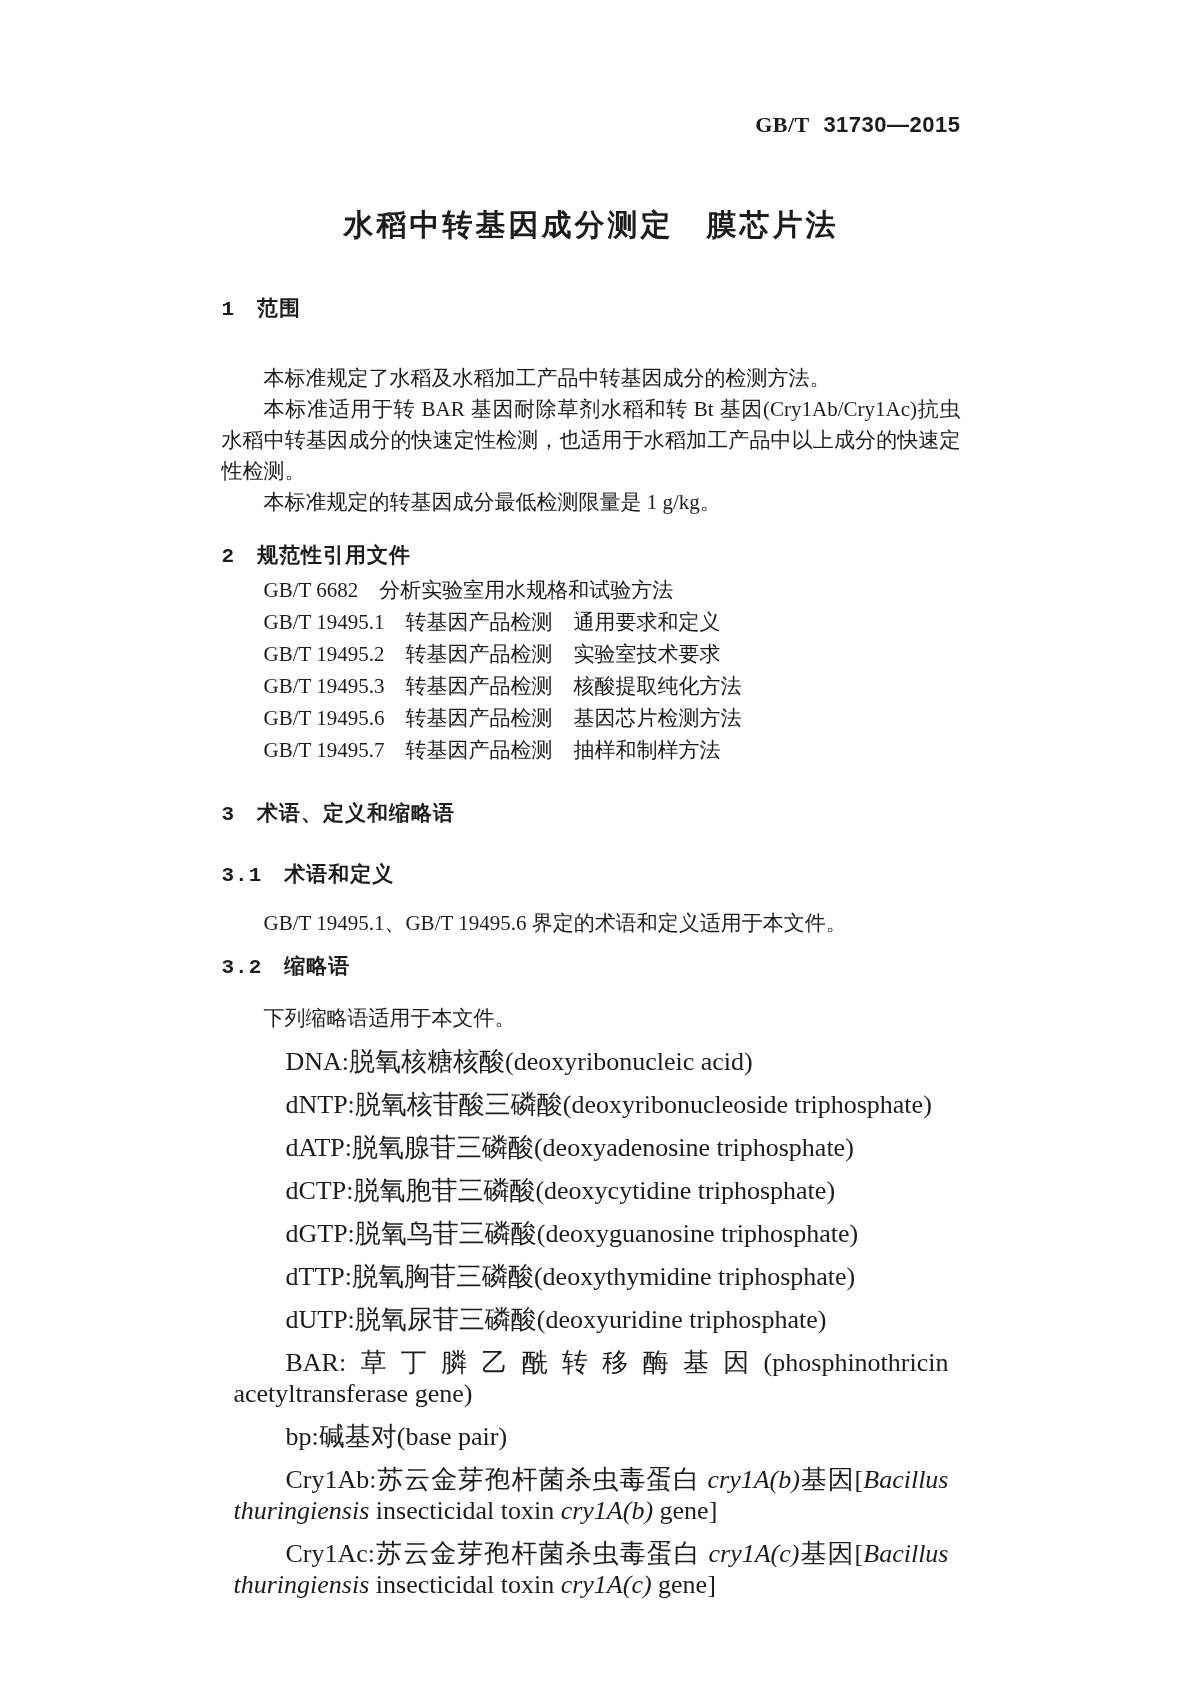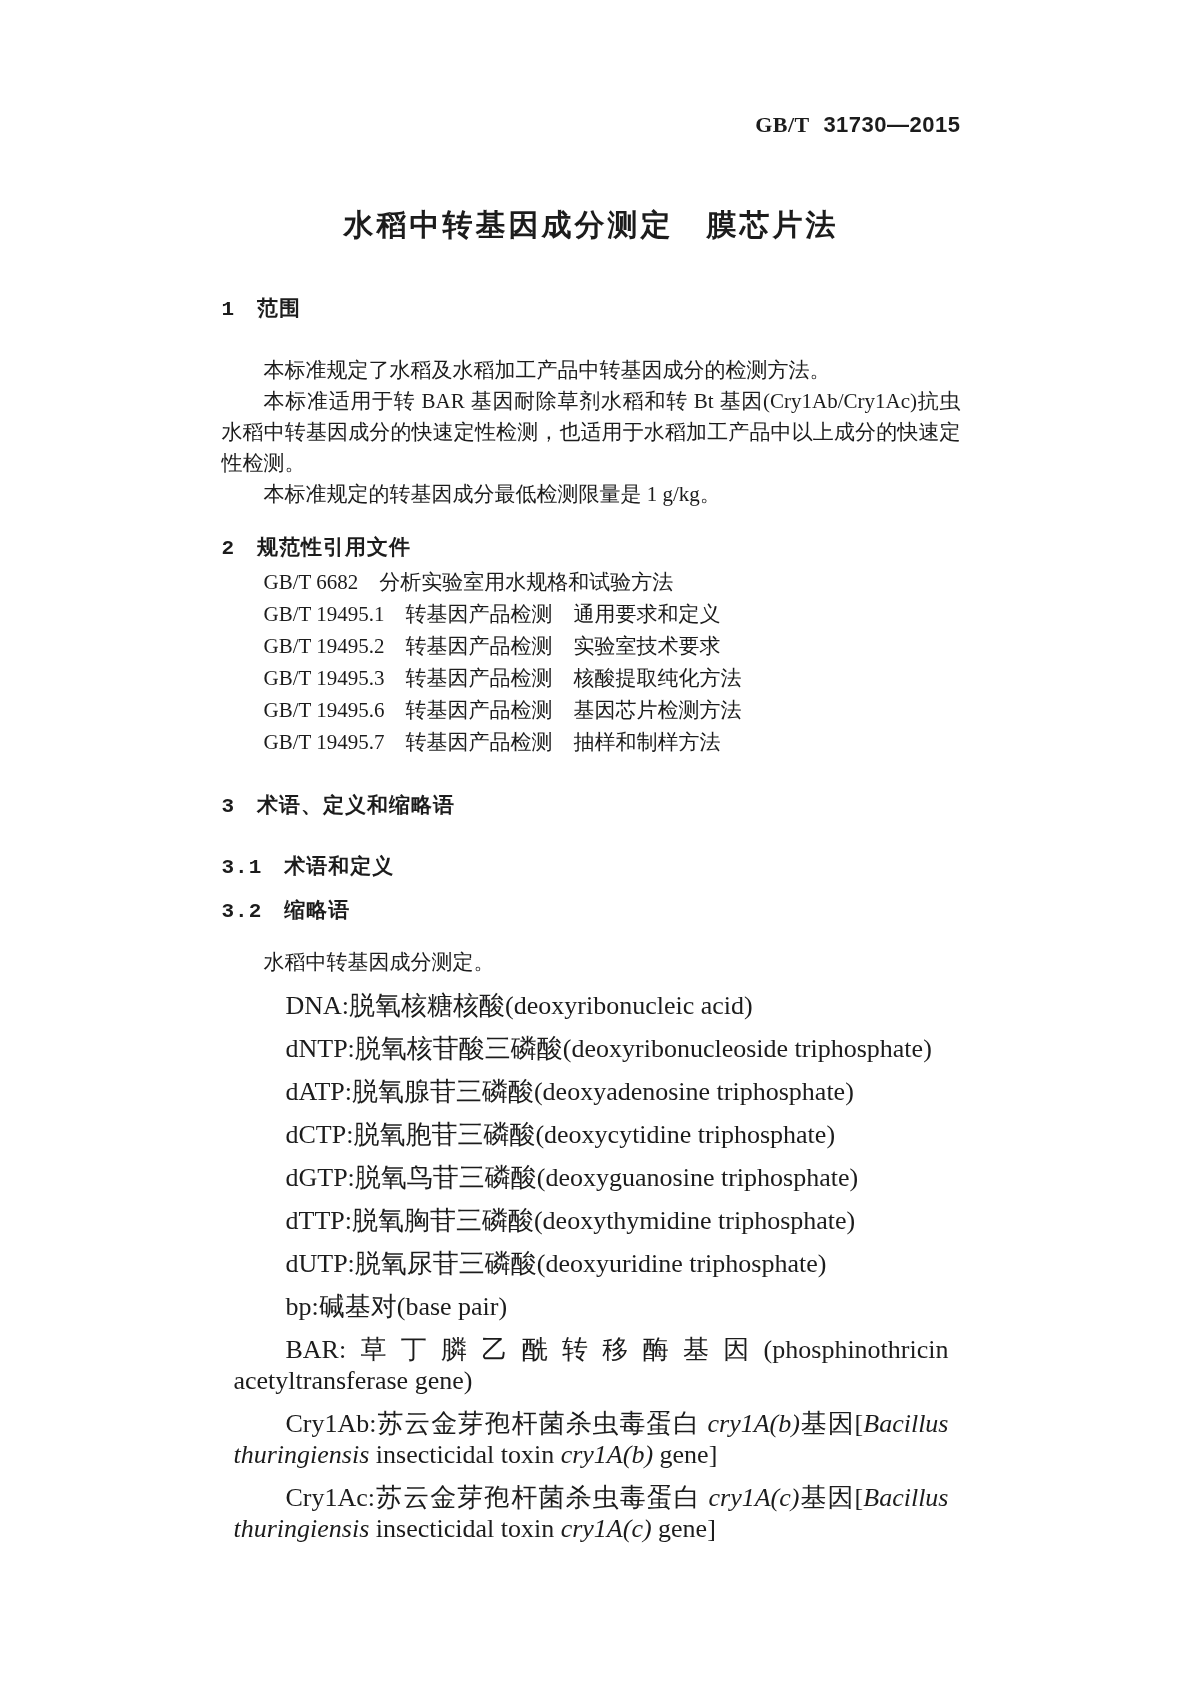--- a/index.html
+++ b/index.html
@@ -56,21 +56,21 @@
   .h-s3  { margin-top: 34px; }
   .h-s31 { margin-top: 31px; }
   .h-s32 { margin-top: 14px; }
   .body-p {
     margin: 0;
     font-size: 21px;
     line-height: 31px;
     text-align: justify;
     text-indent: 2em;
   }
-  .block-s1 { margin-top: 30px; }
+  .block-s1 { margin-top: 38px; }
   .p-s2-intro { margin-top: 34px; }
   .refs { margin-top: 2px; }
   .ref-line {
     margin: 0;
     font-size: 21px;
     line-height: 32px;
     text-indent: 2em;
     text-align: left;
     white-space: pre-wrap;
   }
@@ -124,35 +124,36 @@
     <p class="ref-line">GB/T 19495.2　转基因产品检测　实验室技术要求</p>
     <p class="ref-line">GB/T 19495.3　转基因产品检测　核酸提取纯化方法</p>
     <p class="ref-line">GB/T 19495.6　转基因产品检测　基因芯片检测方法</p>
     <p class="ref-line">GB/T 19495.7　转基因产品检测　抽样和制样方法</p>
   </div>
 
   <h2 class="sec-heading h-s3">3　术语、定义和缩略语</h2>
 
   <h3 class="sec-heading h-s31">3.1　术语和定义</h3>
 
+  <p class="body-p p-s31">GB/T 19495.1、GB/T 19495.6 界定的术语和定义适用于本文件。</p>
 
   <h3 class="sec-heading h-s32">3.2　缩略语</h3>
 
-  <p class="body-p p-s32-intro">水稻中转基因成分测定。</p>
+  <p class="body-p p-s32-intro">下列缩略语适用于本文件。</p>
 
   <div class="abbr">
     <p class="abbr-line">DNA:脱氧核糖核酸(deoxyribonucleic acid)</p>
     <p class="abbr-line">dNTP:脱氧核苷酸三磷酸(deoxyribonucleoside triphosphate)</p>
     <p class="abbr-line">dATP:脱氧腺苷三磷酸(deoxyadenosine triphosphate)</p>
     <p class="abbr-line">dCTP:脱氧胞苷三磷酸(deoxycytidine triphosphate)</p>
     <p class="abbr-line">dGTP:脱氧鸟苷三磷酸(deoxyguanosine triphosphate)</p>
     <p class="abbr-line">dTTP:脱氧胸苷三磷酸(deoxythymidine triphosphate)</p>
     <p class="abbr-line">dUTP:脱氧尿苷三磷酸(deoxyuridine triphosphate)</p>
+    <p class="abbr-line">BAR:草丁膦乙酰转移酶基因(phosphinothricin acetyltransferase gene)</p>
     <p class="abbr-line">bp:碱基对(base pair)</p>
-    <p class="abbr-line">BAR:草丁膦乙酰转移酶基因(phosphinothricin acetyltransferase gene)</p>
 
     <p class="abbr-line"><span>Cry1Ab:苏云金芽孢杆菌杀虫毒蛋白 </span><i>cry1A(b)</i><span>基因[</span><i>Bacillus thuringiensis</i><span> insecticidal toxin </span><i>cry1A(b)</i><span> gene]</span></p>
 
     <p class="abbr-line"><span>Cry1Ac:苏云金芽孢杆菌杀虫毒蛋白 </span><i>cry1A(c)</i><span>基因[</span><i>Bacillus thuringiensis</i><span> insecticidal toxin </span><i>cry1A(c)</i><span> gene]</span></p>
   </div>
 
   <div class="page-number">1</div>
 
 </div>
 

